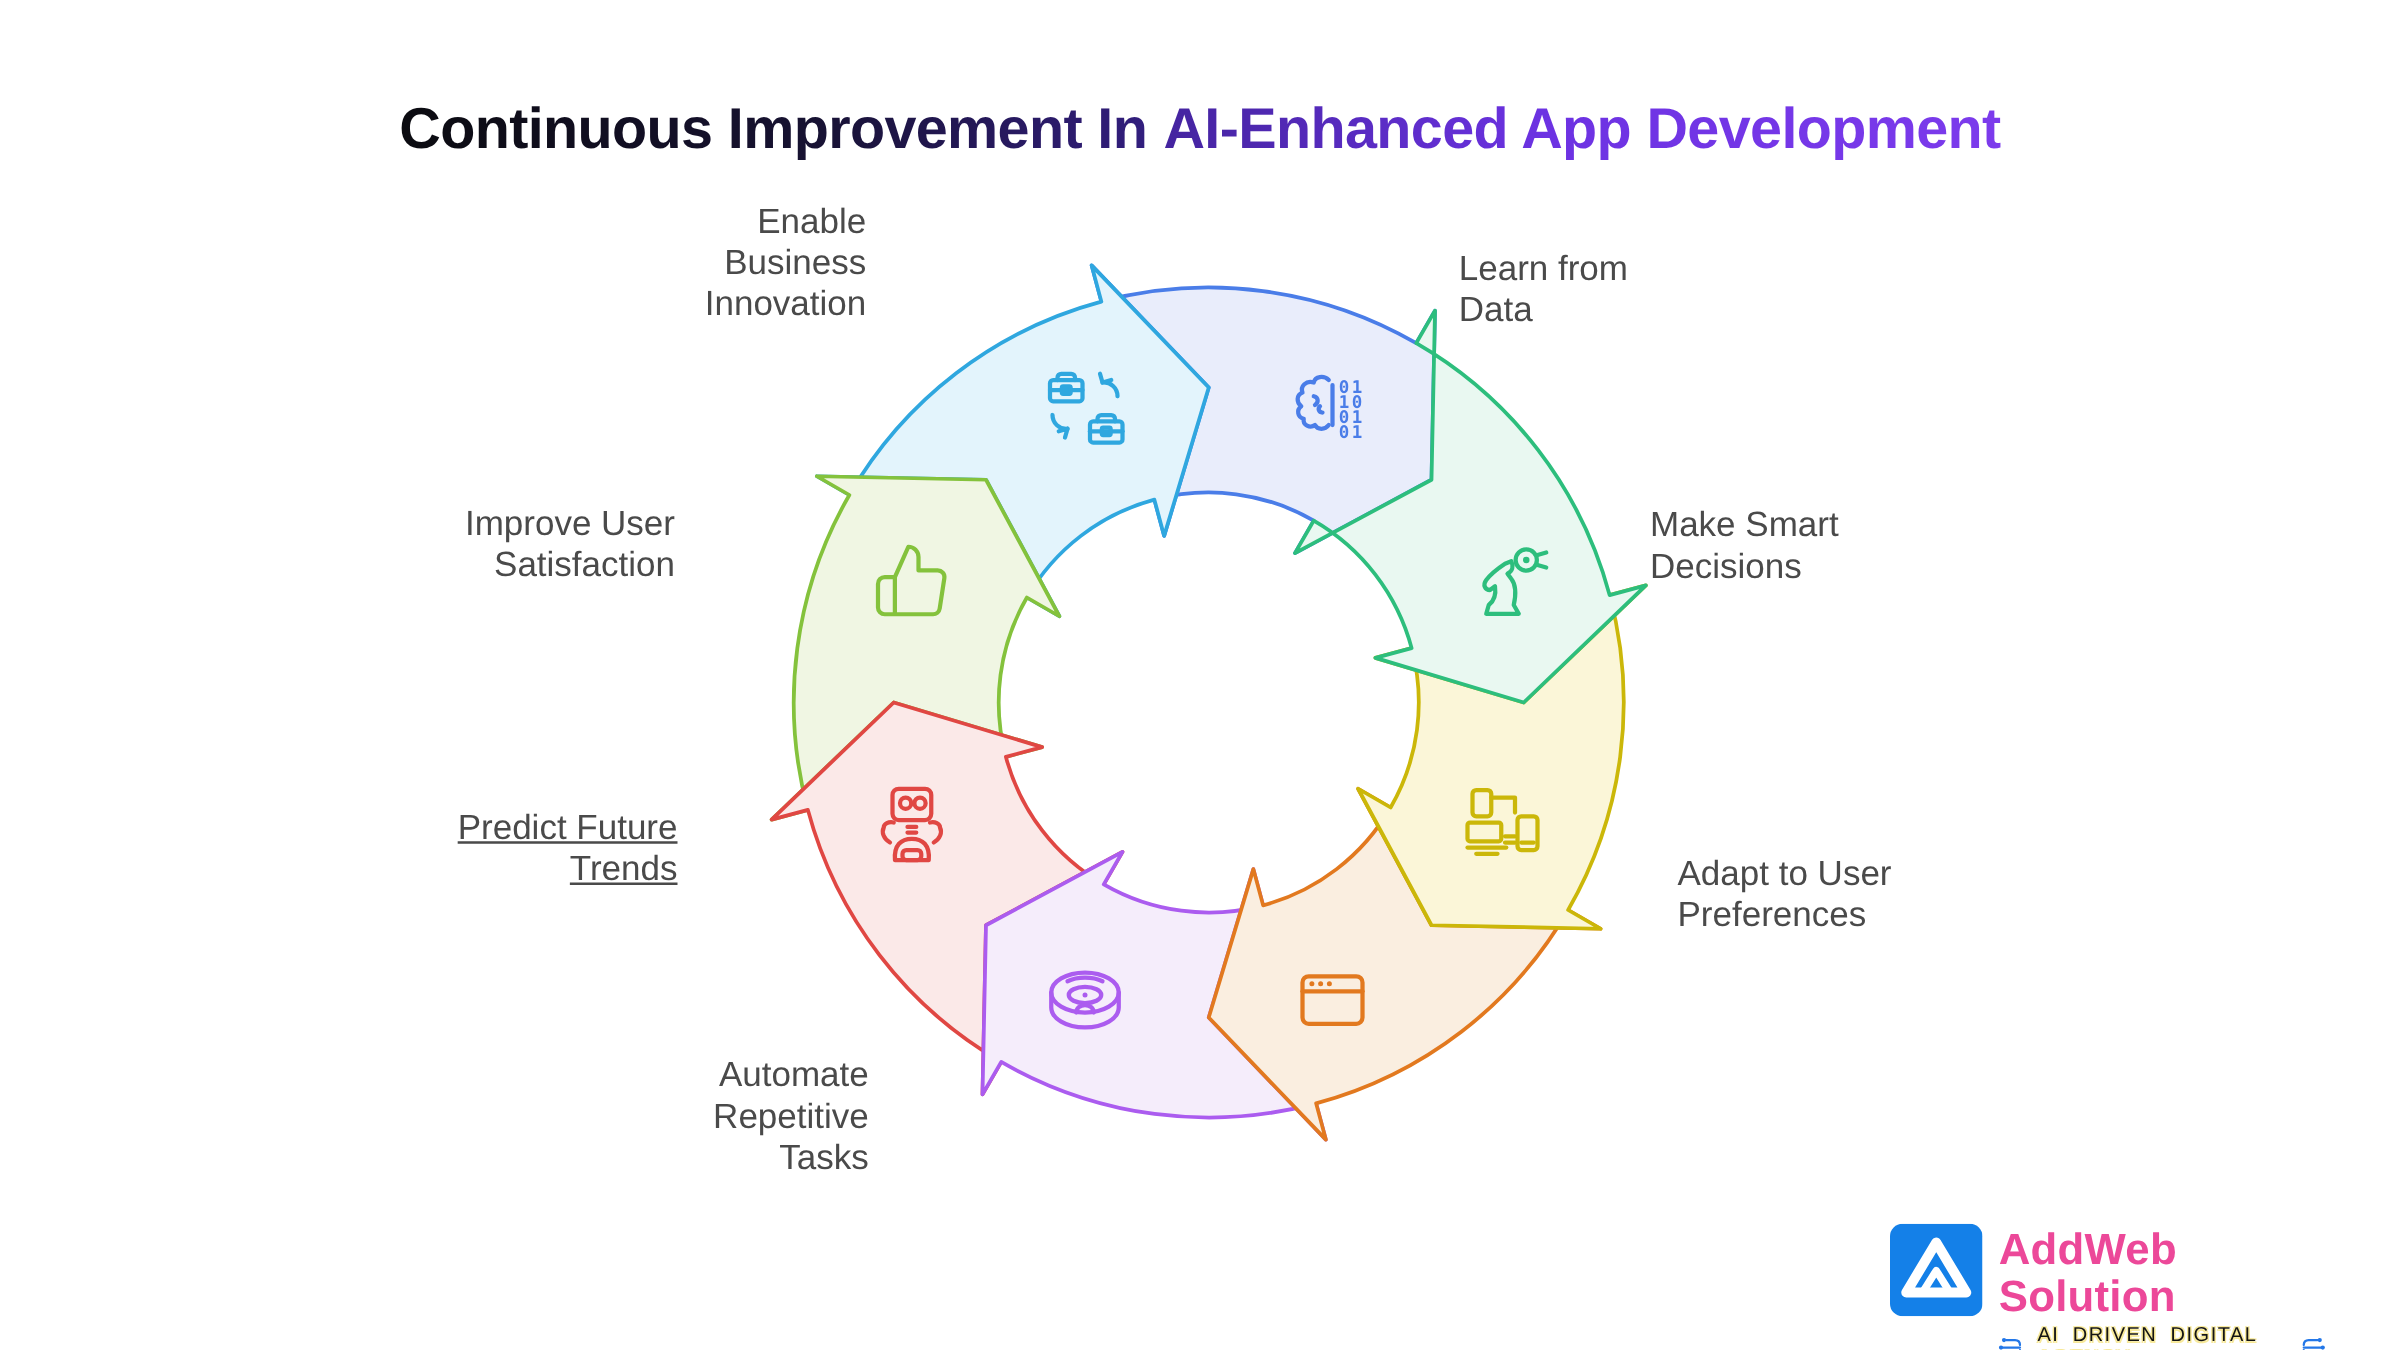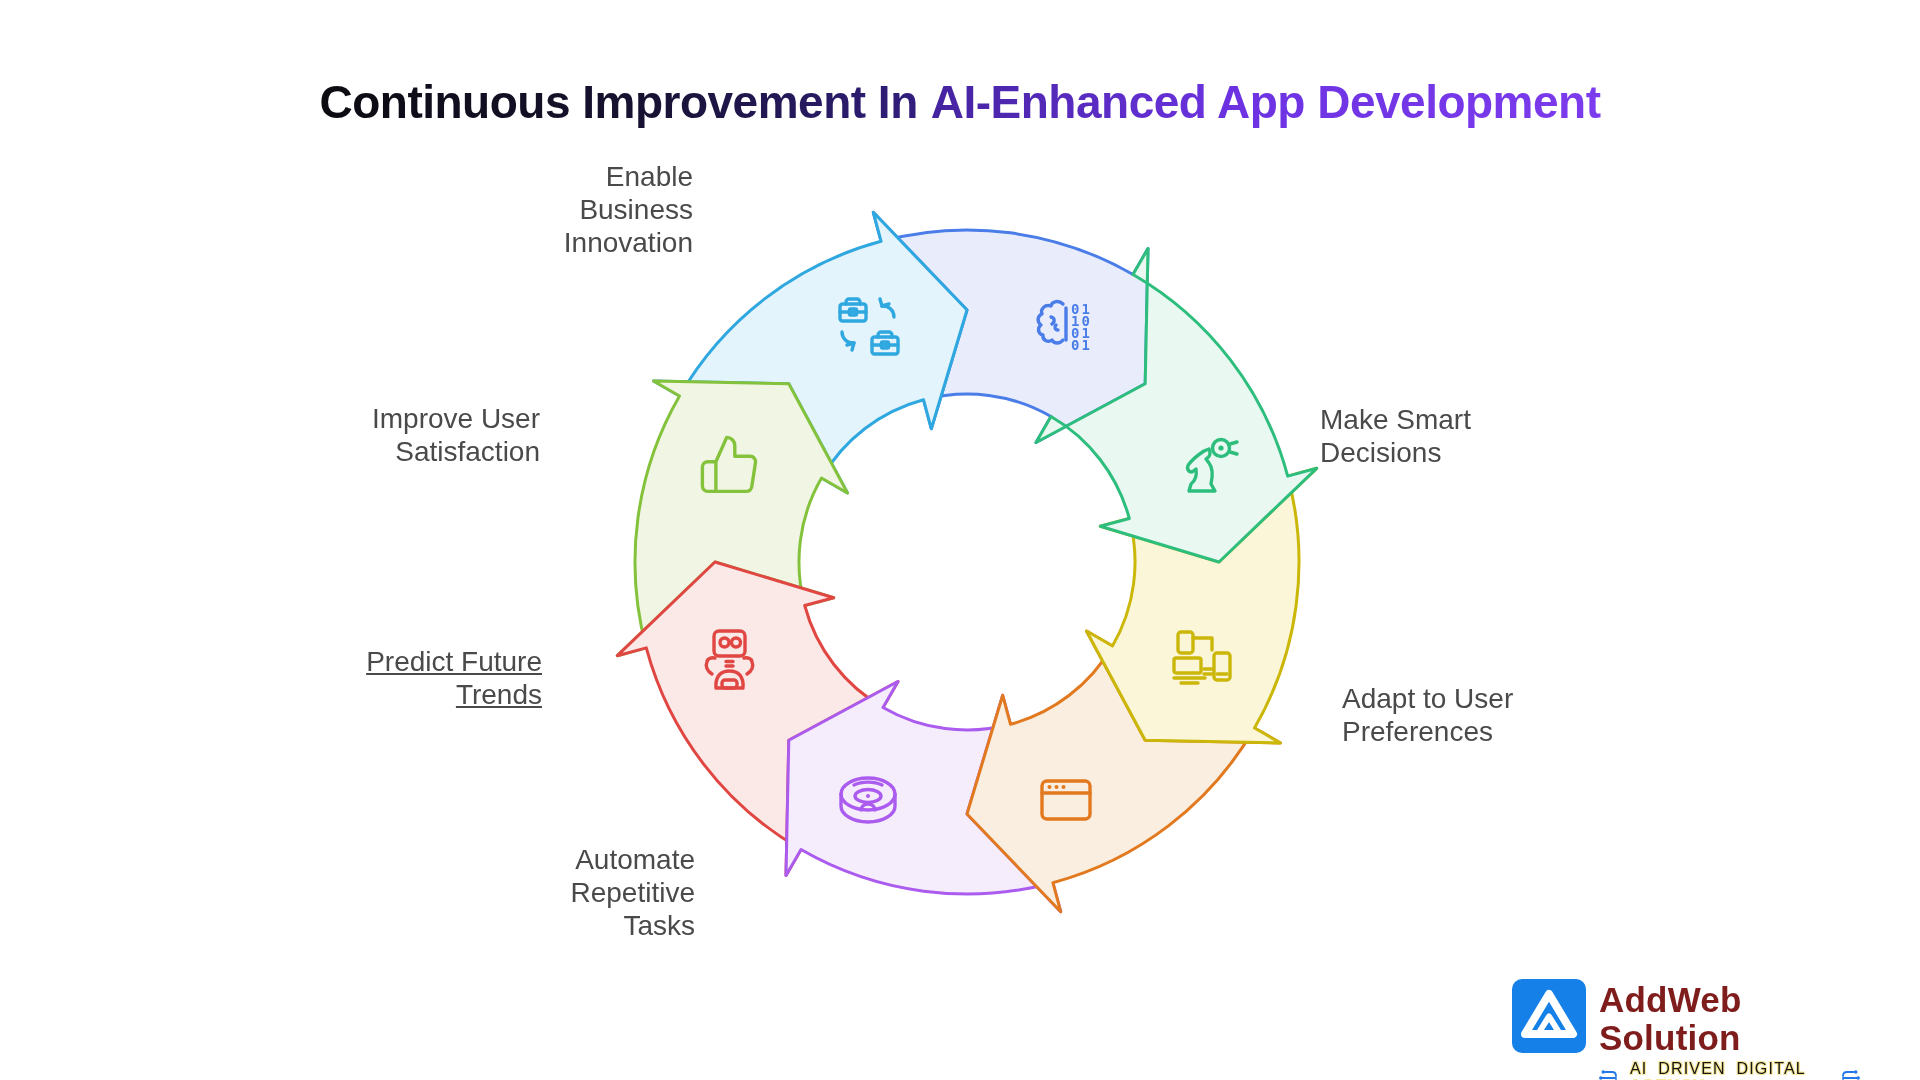--- a/index.html
+++ b/index.html
@@ -35,21 +35,21 @@
   .diagram{position:absolute;left:0;top:0;width:1920px;height:1080px;}
   .icon{fill:none;stroke:currentColor;stroke-width:3.4;stroke-linecap:round;stroke-linejoin:round;}
   .icon .fillc{fill:currentColor;stroke:none;}
   .icon text{stroke:none;fill:currentColor;font-family:"DejaVu Sans Mono",monospace;
              font-weight:bold;font-size:14px;letter-spacing:2px;}
 
   
   .logo{position:absolute;left:1512px;top:979px;display:flex;align-items:flex-start;gap:13px;}
   .logo-mark{width:74px;height:74px;flex:0 0 auto;}
   .logo-text{padding-top:2px;}
-  .logo-company{font-size:35px;font-weight:600;color:#7f1d1d;letter-spacing:.2px;line-height:38px;}
+  .logo-company{font-size:35px;font-weight:600;color:#ec4899;letter-spacing:.2px;line-height:38px;}
   .logo-tagline-row{display:flex;align-items:center;gap:7px;margin-top:3px;}
   .logo-tagline{font-size:16px;font-weight:400;color:#141414;letter-spacing:1.2px;word-spacing:5px;
                 text-shadow:1px 1px 0 rgba(247,232,150,.95),-1px -1px 0 rgba(247,232,150,.95),
                             1px -1px 0 rgba(247,232,150,.95),-1px 1px 0 rgba(247,232,150,.95);}
   .circuit{width:24px;height:20px;flex:0 0 auto;}
   .circuit.rightside{transform:scaleX(-1);}
 </style>
 </head>
 <body>
 
@@ -147,20 +147,22 @@
         <g transform="translate(4,5) scale(2.7)" stroke-width="1.25">
           <path d="M14 9V5a3 3 0 0 0-3-3l-4 9v11h11.28a2 2 0 0 0 2-1.7l1.38-9a2 2 0 0 0-2-2.3zM7 22H4a2 2 0 0 1-2-2v-7a2 2 0 0 1 2-2h3"></path>
         </g>
       </g>
     </g>
   </svg>
 
   <div class="lbl lbl-0 right">Enable
 Business
 Innovation</div>
+  <div class="lbl lbl-1">Learn from
+Data</div>
   <div class="lbl lbl-2">Make Smart
 Decisions</div>
   <div class="lbl lbl-3">Adapt to User
 Preferences</div>
   <div class="lbl lbl-5 right">Automate
 Repetitive
 Tasks</div>
   <div class="lbl lbl-6 right">Predict Future
 Trends</div>
   <div class="lbl lbl-7 right">Improve User

